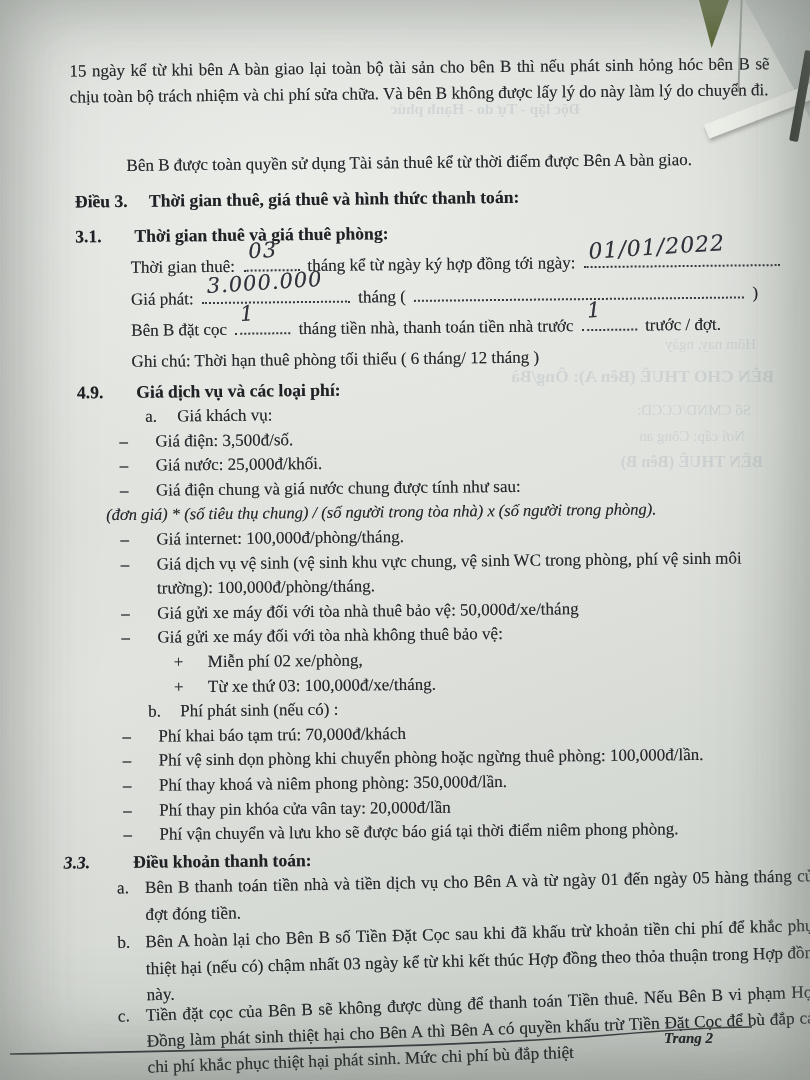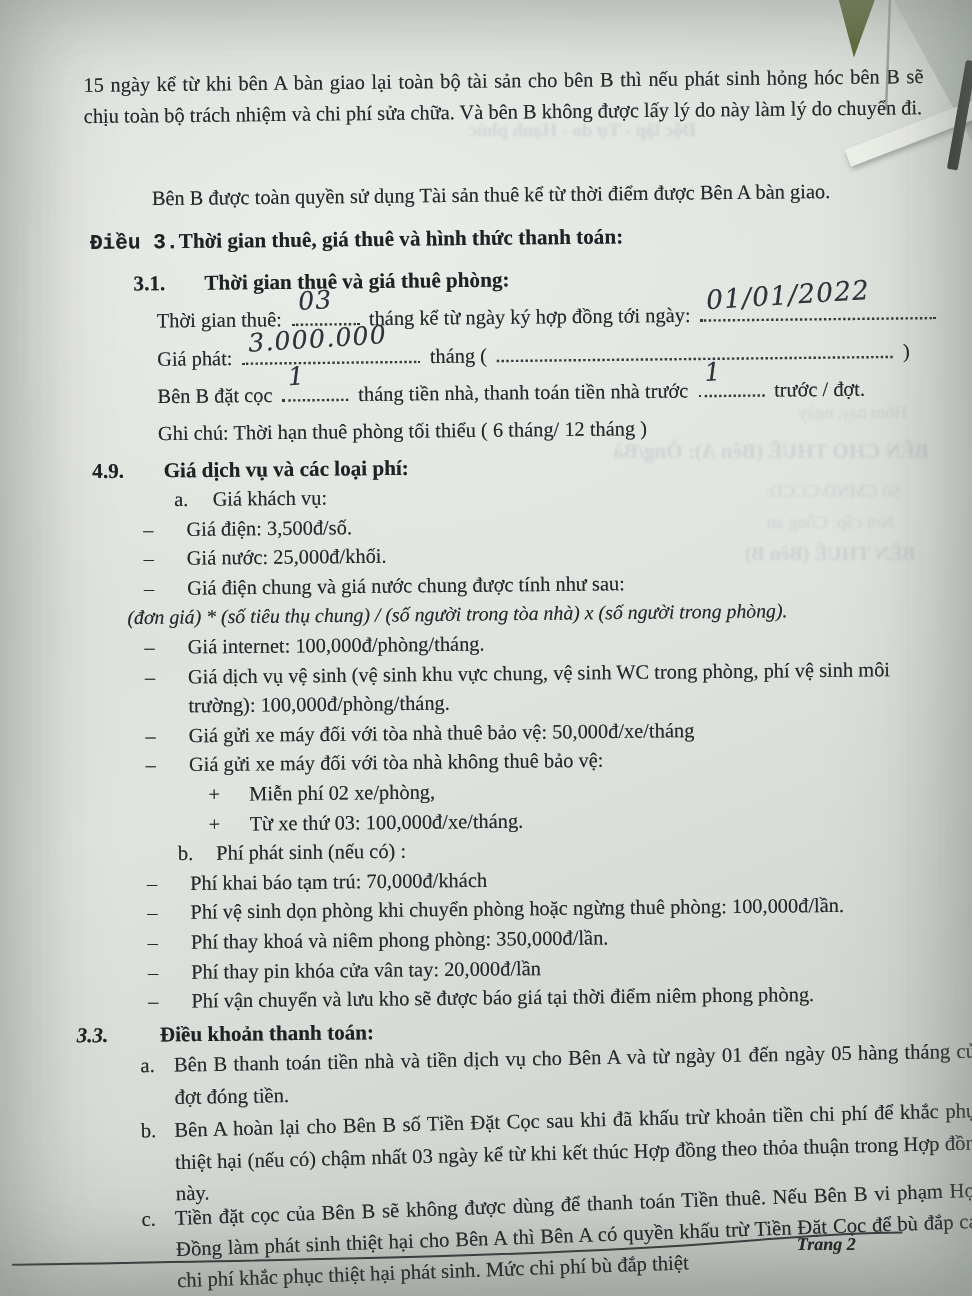--- a/index.html
+++ b/index.html
@@ -59,26 +59,26 @@
   <div class="ghost" style="left:560px;top:428px;width:185px;font-size:15px;">Nơi cấp: Công an</div>
   <div class="ghost" style="left:548px;top:452px;width:215px;font-weight:700;font-size:16.5px;">BÊN THUÊ (Bên B)</div>
 
   <div class="sheet">
 
     <div class="abs txt just" style="left:74px;top:55px;width:700px;">15 ngày kể từ khi bên A bàn giao lại toàn bộ tài sản cho bên B thì nếu phát sinh hỏng hóc bên B sẽ chịu toàn bộ trách nhiệm và chi phí sửa chữa. Và bên B không được lấy lý do này làm lý do chuyển đi.</div>
 
     <div class="abs txt nowrap" style="left:130px;top:150px;">Bên B được toàn quyền sử dụng Tài sản thuê kể từ thời điểm được Bên A bàn giao.</div>
 
     <div class="abs txt b nowrap" style="left:78px;top:185px;font-size:17.6px;">
-      <span class="hnum" style="width:70px;font-family:Liberation Mono, monospace;">Điều 3.</span>
+      <span class="hnum" style="width:70px;">Điều 3.</span>
       <span>Thời gian thuê, giá thuê và hình thức thanh toán:</span>
     </div>
 
     <div class="abs txt b nowrap" style="left:78px;top:220px;font-size:17.6px;">
-      <span class="hnum" style="width:55px;margin-left:36px;">3.1.</span>
+      <span class="hnum" style="width:55px;">3.1.</span>
       <span>Thời gian thuê và giá thuê phòng:</span>
     </div>
 
     <div class="abs txt nowrap" style="left:133px;top:252px;">
       <span>Thời gian thuê:</span>
       <span class="blank w56"><span class="hw">03</span></span>
       <span>tháng kể từ ngày ký hợp đồng tới ngày:</span>
       <span class="blank w196"><span class="hw" style="font-size:22px;">01/01/2022</span></span>
     </div>
 

